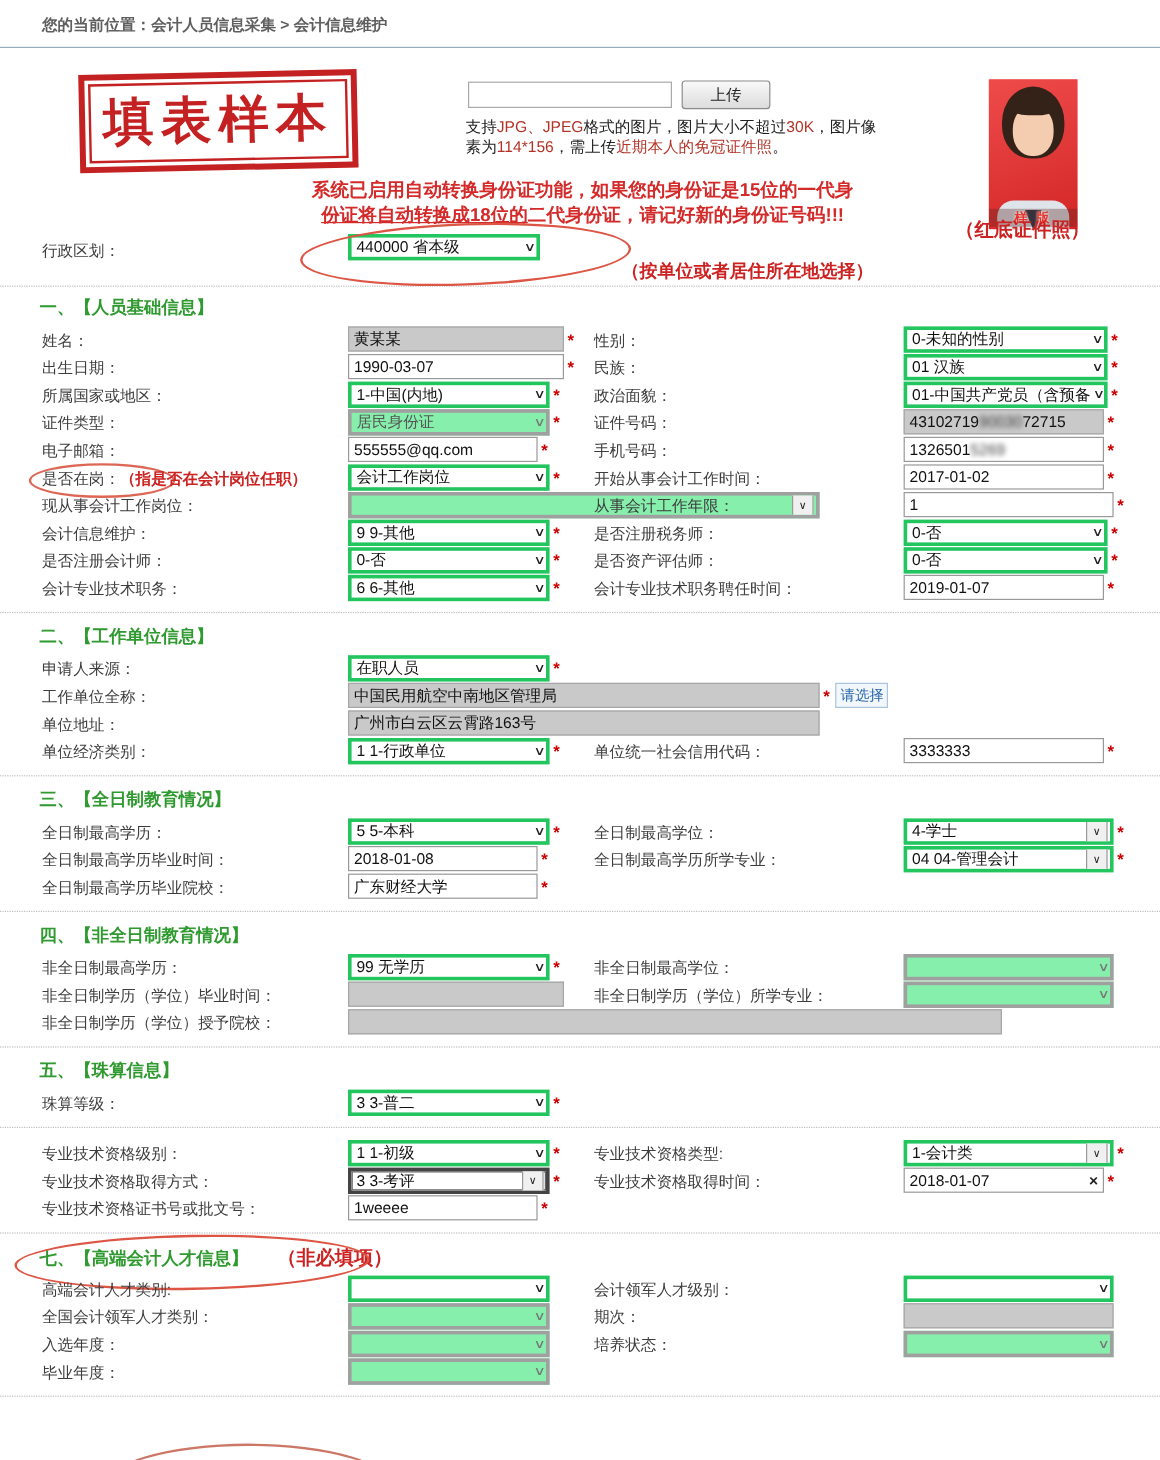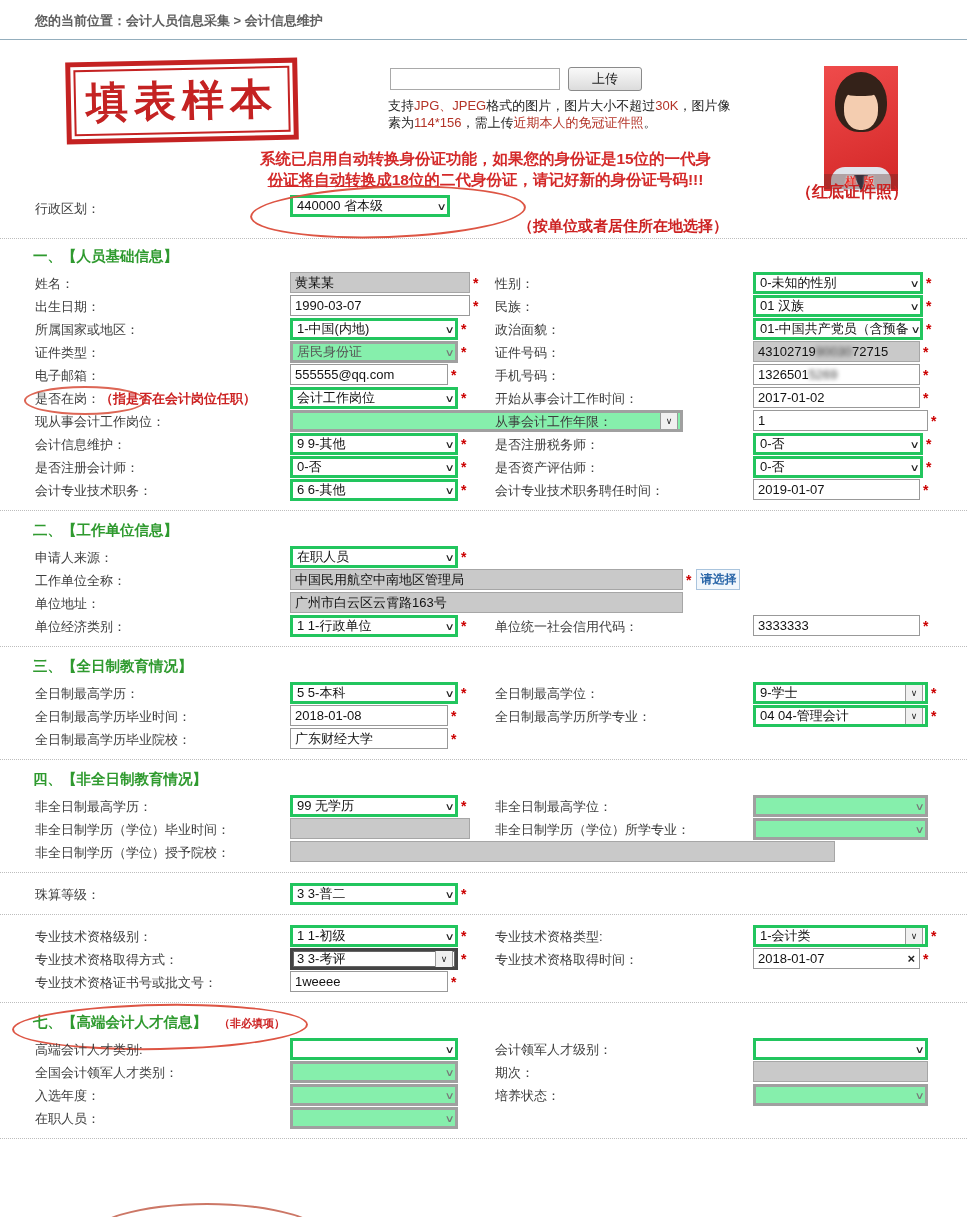--- a/index.html
+++ b/index.html
@@ -34,21 +34,21 @@
   
   .region-row{position:relative;height:46px;padding-top:2px;border-bottom:1px dotted #bdbdbd;margin-bottom:8px;}
   .region-row .lbl{top:10px;}
   .region-row .ctl{top:5px;}
   .region-ellipse{position:absolute;left:250px;top:-4px;width:272px;height:48px;border:2px solid #dd5544;
                   border-radius:50%;transform:rotate(-2deg);pointer-events:none;}
   .region-ann{position:absolute;left:518px;top:27px;color:#cc2222;font-weight:bold;font-size:15px;white-space:nowrap;}
   
   .section{padding-bottom:8px;border-bottom:1px dotted #bdbdbd;margin-bottom:10px;}
   .sec-heading{position:relative;font-size:14.5px;font-weight:bold;color:#2f9a2f;padding-left:33px;height:22px;margin-bottom:3px;}
-  .sec-ann{color:#cc2222;font-weight:bold;font-size:11px;margin-left:12px;}
+  .sec-ann{color:#cc2222;font-weight:bold;font-size:16px;margin-left:24px;}
   .head-oval{position:absolute;left:12px;top:-9px;width:292px;height:42px;border:2px solid #dd5544;border-radius:50%;
              transform:rotate(-1deg);pointer-events:none;}
   .frow{position:relative;height:23px;padding-left:48px;}
   .lbl{position:absolute;left:35px;top:3px;font-size:13px;color:#3d3d3d;white-space:nowrap;}
   .lbl2{left:495px;}
   .lblann{color:#cc2222;font-weight:bold;}
   .lbl-oval{position:absolute;left:24px;top:-1px;width:118px;height:25px;border:2px solid #dd6655;border-radius:50%;pointer-events:none;}
   .ctl{position:absolute;left:290px;top:0;display:flex;align-items:center;}
   .ctl2{left:753px;}
   
@@ -59,21 +59,21 @@
   .inp .clr{margin-left:auto;font-weight:bold;color:#222;font-size:13px;cursor:pointer;}
   .sel{display:inline-flex;align-items:center;justify-content:space-between;height:22px;border:3px solid #22c55e;
        background:#fff;padding:0 2px 0 4px;font-size:13px;color:#111;white-space:nowrap;overflow:hidden;box-sizing:border-box;cursor:pointer;}
   .sel.dis{background:#86efac;color:#555;border-color:#a0a0a0;cursor:default;}
   .sel.dark{border-color:#444;box-shadow:inset 0 0 0 1px #666;}
   .sel .arw{font-size:10px;color:#222;transform:scaleX(1.4);flex:none;margin-left:3px;}
   .sel.dis .arw{color:#777;}
   .sel .abox{display:inline-flex;align-items:center;justify-content:center;width:16px;height:18px;border:1px solid #999;
              background:#f0f0f0;font-size:9px;color:#222;flex:none;margin-left:3px;}
   .req{color:#c00;font-weight:bold;font-size:14px;margin-left:3px;}
-  .pick{margin-left:5px;font-size:12px;color:#2a66a8;border:1px solid #aac4dd;background:#f2f7fc;padding:1px 3px;cursor:pointer;font-weight:bold;}
+  .pick{margin-left:5px;font-size:12px;color:#2a66a8;border:1px solid #aac4dd;background:#f2f7fc;padding:1px 3px;cursor:pointer;}
   .bottom-arc{position:absolute;left:85px;top:1203px;width:240px;height:70px;border:2px solid #cc7766;border-radius:50%;pointer-events:none;}
   
   .w145{width:145px}.w158{width:158px}.w160{width:160px}.w167{width:167px}.w168{width:168px}
   .w170{width:170px}.w175{width:175px}.w180{width:180px}.w393{width:393px}.w545{width:545px}
 </style>
 </head>
 <body>
 
 <div class="page">
   <div class="breadcrumb">
@@ -349,21 +349,21 @@
           <span class="ctl">
             <span class="sel w168">
               <span class="val">5 5-本科</span>
               <span class="arw">∨</span>
             </span>
             <span class="req">*</span>
           </span>
           <span class="lbl lbl2"><span>全日制最高学位：</span></span>
           <span class="ctl ctl2">
             <span class="sel w175">
-              <span class="val">9-学士</span>
+              <span class="val">4-学士</span>
               <span class="abox">∨</span>
             </span>
             <span class="req">*</span>
           </span>
         </div>
         <div class="frow">
           <span class="lbl"><span>全日制最高学历毕业时间：</span></span>
           <span class="ctl">
             <span class="inp w158">
               <span class="val">2018-01-08</span>
@@ -426,20 +426,21 @@
         <div class="frow">
           <span class="lbl"><span>非全日制学历（学位）授予院校：</span></span>
           <span class="ctl">
             <span class="inp w545 dis">
               <span class="val"></span>
             </span>
           </span>
         </div>
       </div>
       <div class="section">
+        <div class="sec-heading"><span>五、【珠算信息】</span></div>
         <div class="frow">
           <span class="lbl"><span>珠算等级：</span></span>
           <span class="ctl">
             <span class="sel w168">
               <span class="val">3 3-普二</span>
               <span class="arw">∨</span>
             </span>
             <span class="req">*</span>
           </span>
         </div>
@@ -534,21 +535,21 @@
           </span>
           <span class="lbl lbl2"><span>培养状态：</span></span>
           <span class="ctl ctl2">
             <span class="sel w175 dis">
               <span class="val"></span>
               <span class="arw">∨</span>
             </span>
           </span>
         </div>
         <div class="frow">
-          <span class="lbl"><span>在职人员：</span></span>
+          <span class="lbl"><span>毕业年度：</span></span>
           <span class="ctl">
             <span class="sel w168 dis">
               <span class="val"></span>
               <span class="arw">∨</span>
             </span>
           </span>
         </div>
       </div>
     </div>
 

